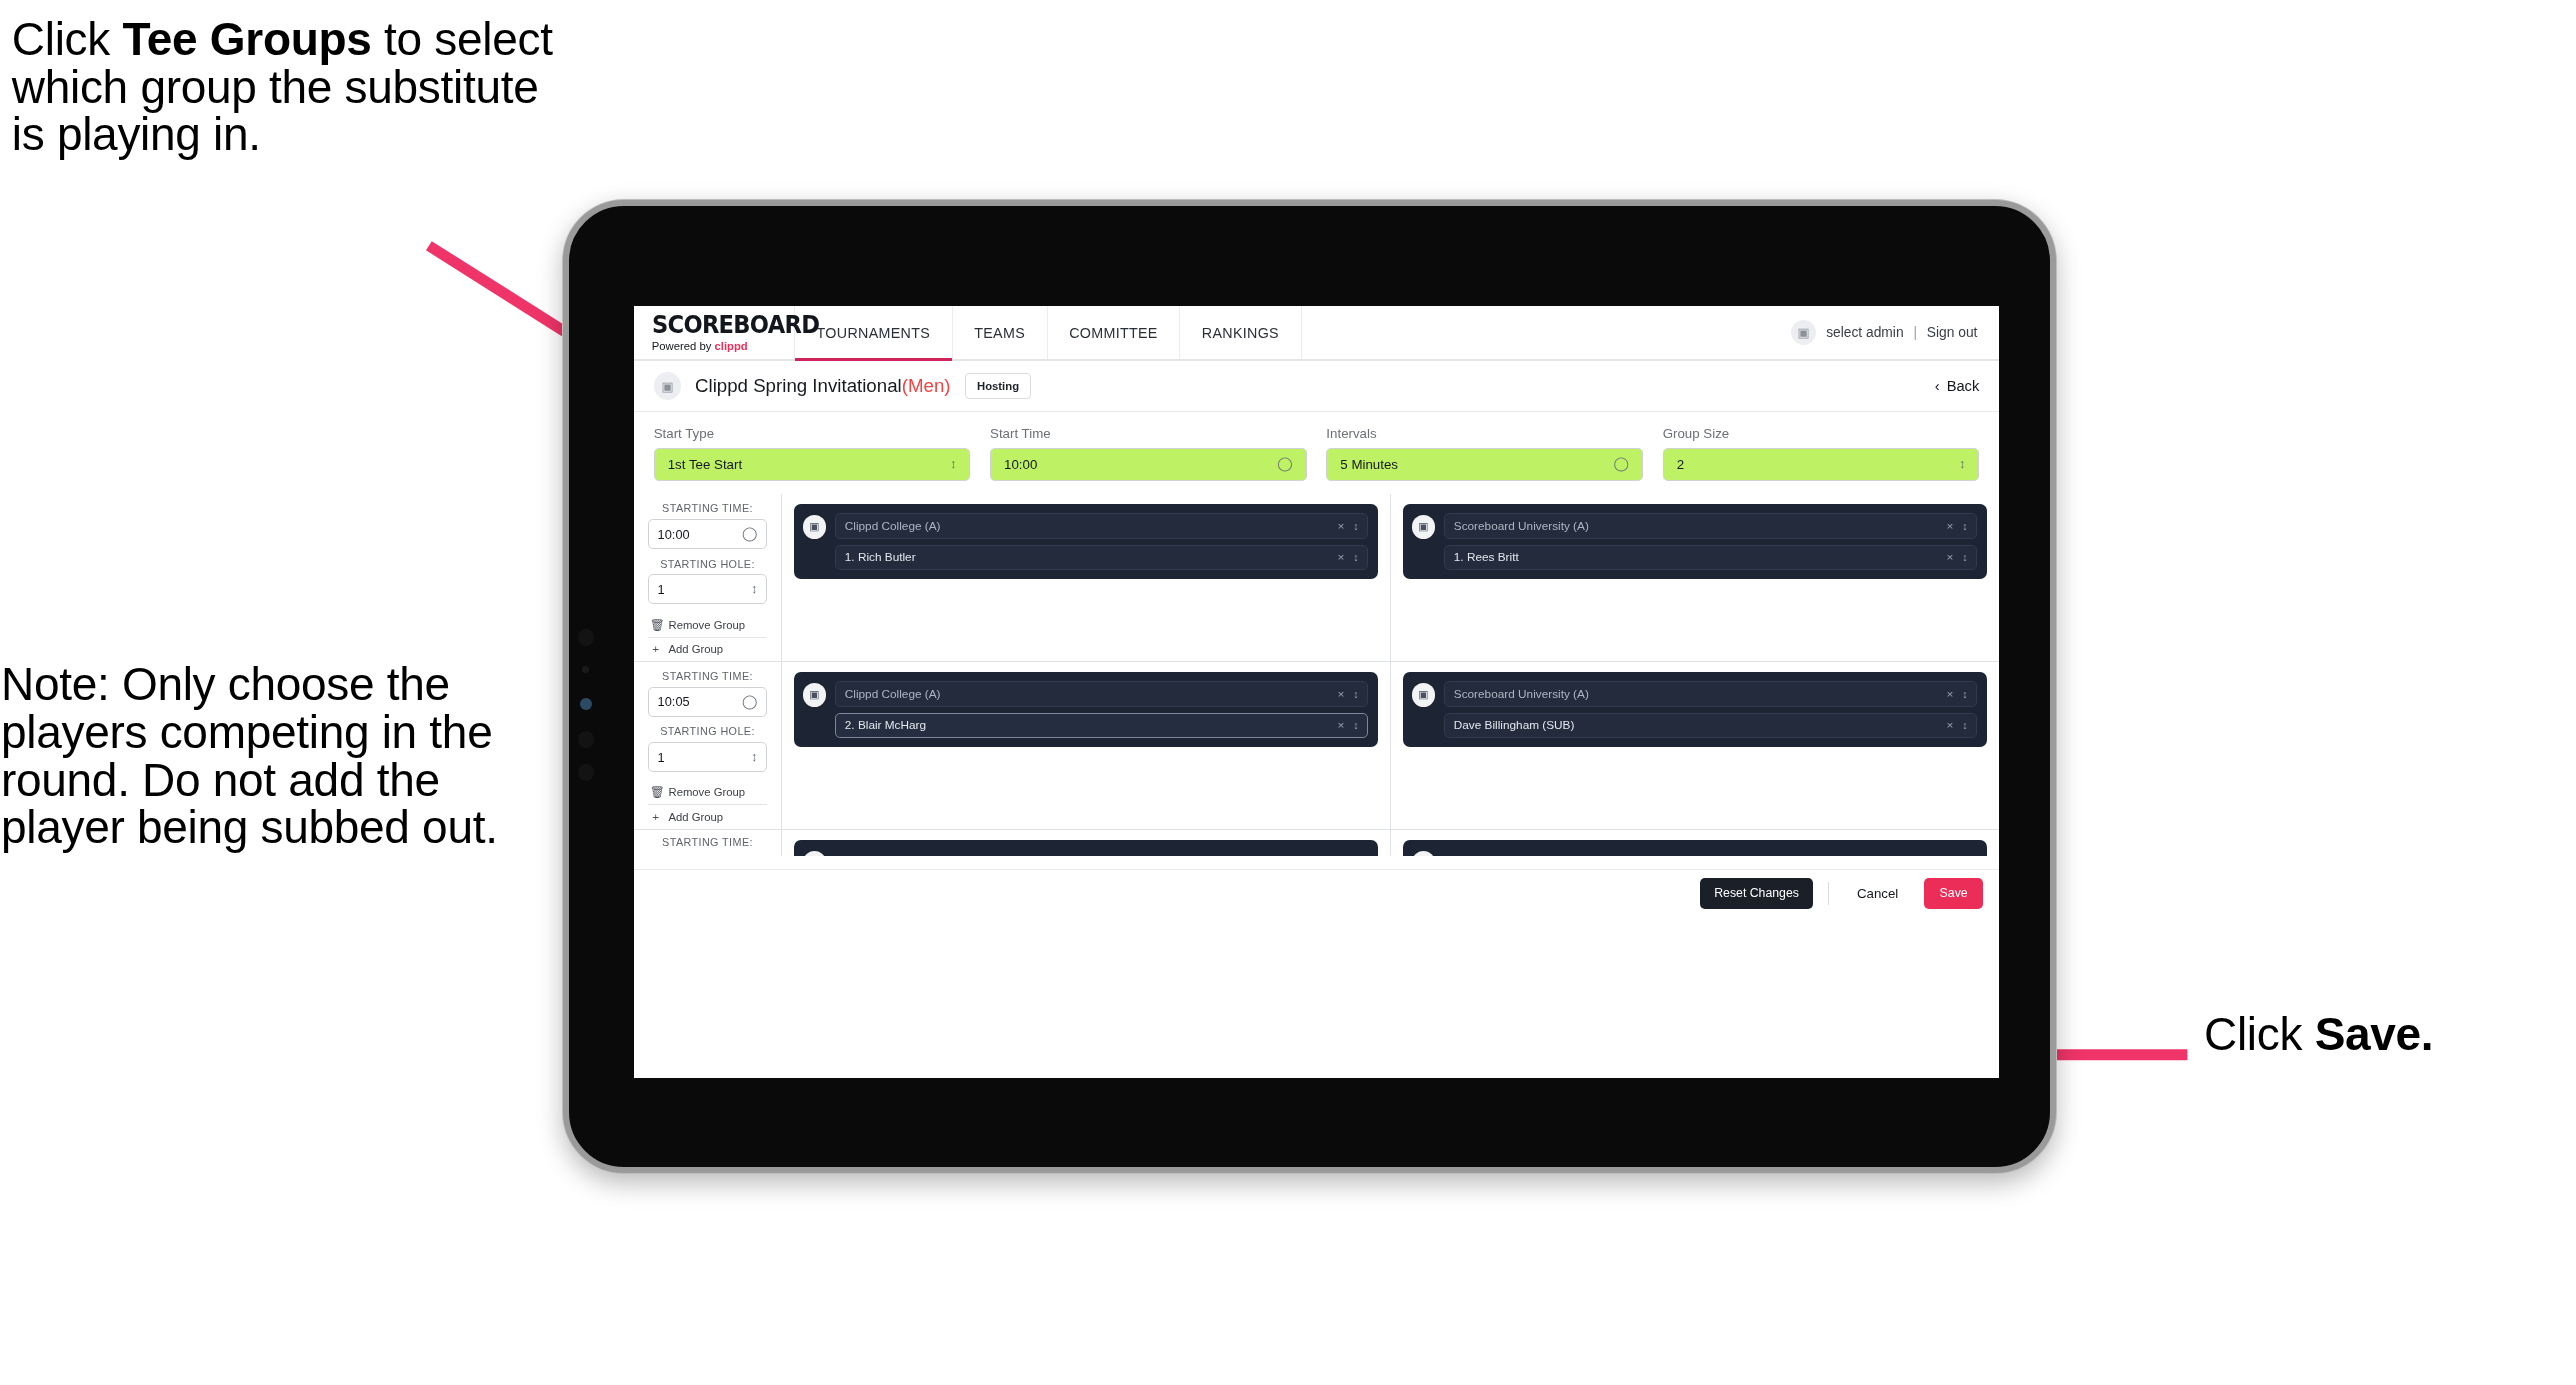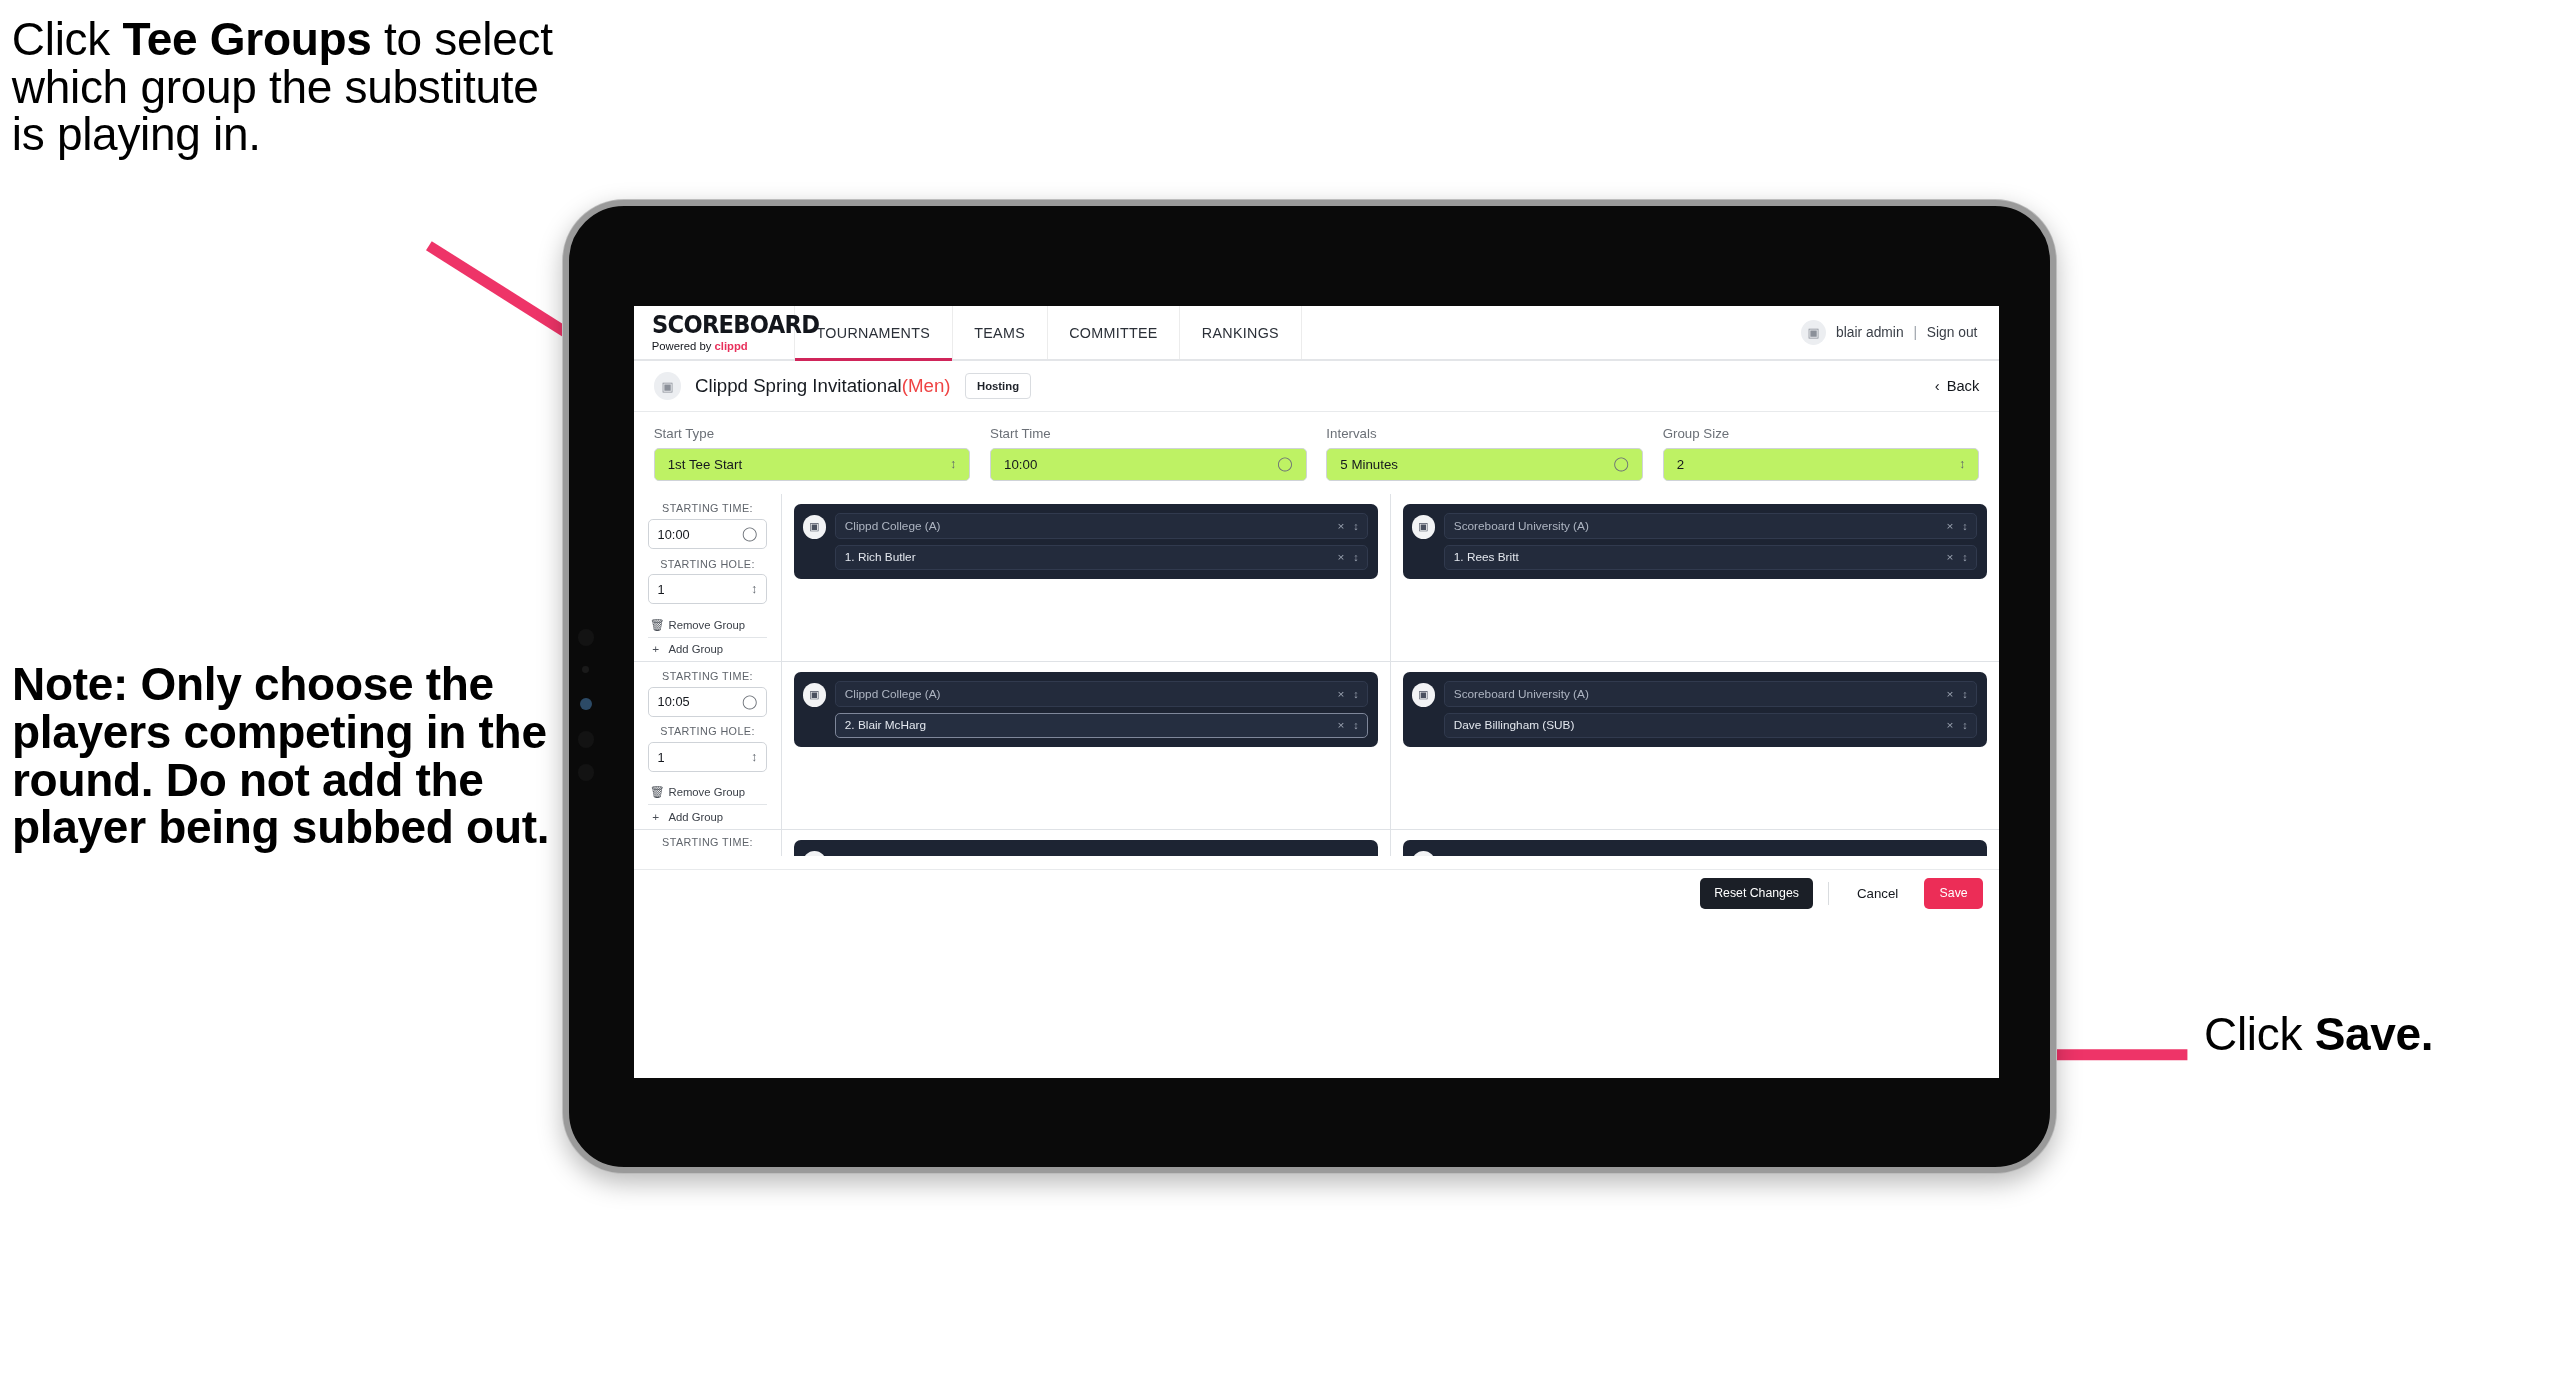--- a/index.html
+++ b/index.html
@@ -15,21 +15,21 @@
   
   .anno {
     position: absolute;
     color: #000;
     font-size: 46px;
     line-height: 1.04;
     letter-spacing: -0.3px;
   }
   .anno b { font-weight: 700; }
   #anno-top { left: 11.8px; top: 15.7px; width: 570px; font-weight: 400; }
-  #anno-note { left: 12px; top: 661px; width: 551px; font-weight: 700; }
+  #anno-note { left: 1px; top: 661px; width: 551px; font-weight: 400; }
   #anno-save { left: 2204px; top: 1011px; width: 354px; font-weight: 400; white-space: nowrap; }
 
   .arrow-svg { position: absolute; left: 0; top: 0; width: 2576px; height: 1385px; pointer-events: none; }
 
   
   #tablet {
     position: absolute;
     left: 563px; top: 200px;
     width: 1493px; height: 973px;
     border-radius: 61px;
@@ -248,21 +248,21 @@
             </div>
           <div class="nav-item">
               <span>COMMITTEE</span>
             </div>
           <div class="nav-item">
               <span>RANKINGS</span>
             </div>
         </div>
         <div class="nav-right">
           <div class="av">▣</div>
-          <span class="lnk">blair admin</span>
+          <span class="lnk">select admin</span>
           <span class="sep">|</span>
           <span class="lnk">Sign out</span>
         </div>
       </div>
 
       <div id="subhead">
         <div class="av2">▣</div>
         <span class="t-title">Clippd Spring Invitational</span>
         <span class="t-gender">(Men)</span>
         <span class="t-badge">Hosting</span>

